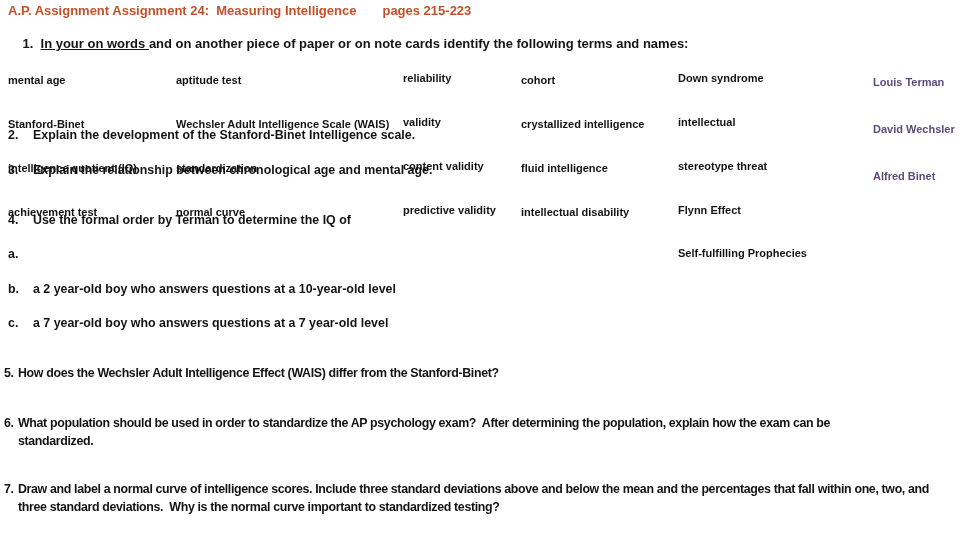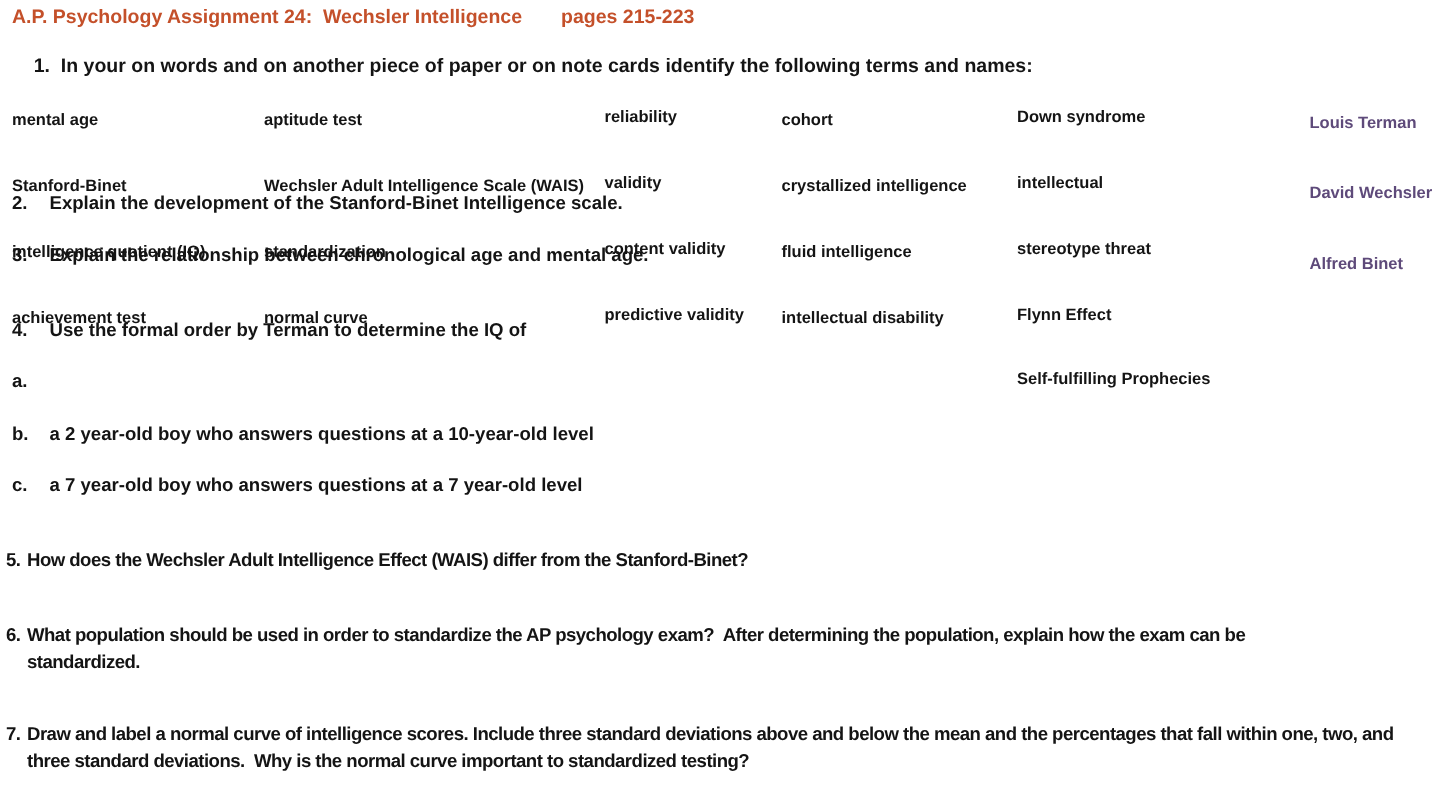--- a/index.html
+++ b/index.html
@@ -29,21 +29,21 @@
     color: #C4502A;
     white-space: pre;
   }
 
   
   #q1-line {
     left: 8px; top: 21px;
     font-size: 13px;
     white-space: pre;
   }
-  #q1-line .u { }
+  #q1-line .u { text-decoration: underline; }
 
   
   .terms-col {
     font-size: 11px;
     line-height: 14.6px;
     white-space: pre;
   }
   #terms-col-1 { left: 8px;   top: 44px; }
   #terms-col-2 { left: 176px; top: 44px; }
   #terms-col-3 { left: 403px; top: 42px; }
@@ -78,21 +78,21 @@
   #q5 { left: 4px; top: 365px; width: 900px; }
   #q6 { left: 4px; top: 415px; width: 884px; }
   #q7 { left: 4px; top: 481px; width: 944px; }
 </style>
 </head>
 <body>
 
 <div id="slide">
 
   <div id="title-row" class="abs">
-    <span>A.P. Psychology Assignment 24:  Wechsler Intelligence</span>
+    <span>A.P. Assignment Assignment 24:  Measuring Intelligence</span>
     <span>pages 215-223</span>
   </div>
 
   <div id="q1-line" class="abs">
     <span>1.  </span><span class="u">In your on words </span><span>and on another piece of paper or on note cards identify the following terms and names:</span>
   </div>
 
   <div id="terms-col-1" class="abs terms-col">
     <div>mental age</div>
     <div>Stanford-Binet</div>

